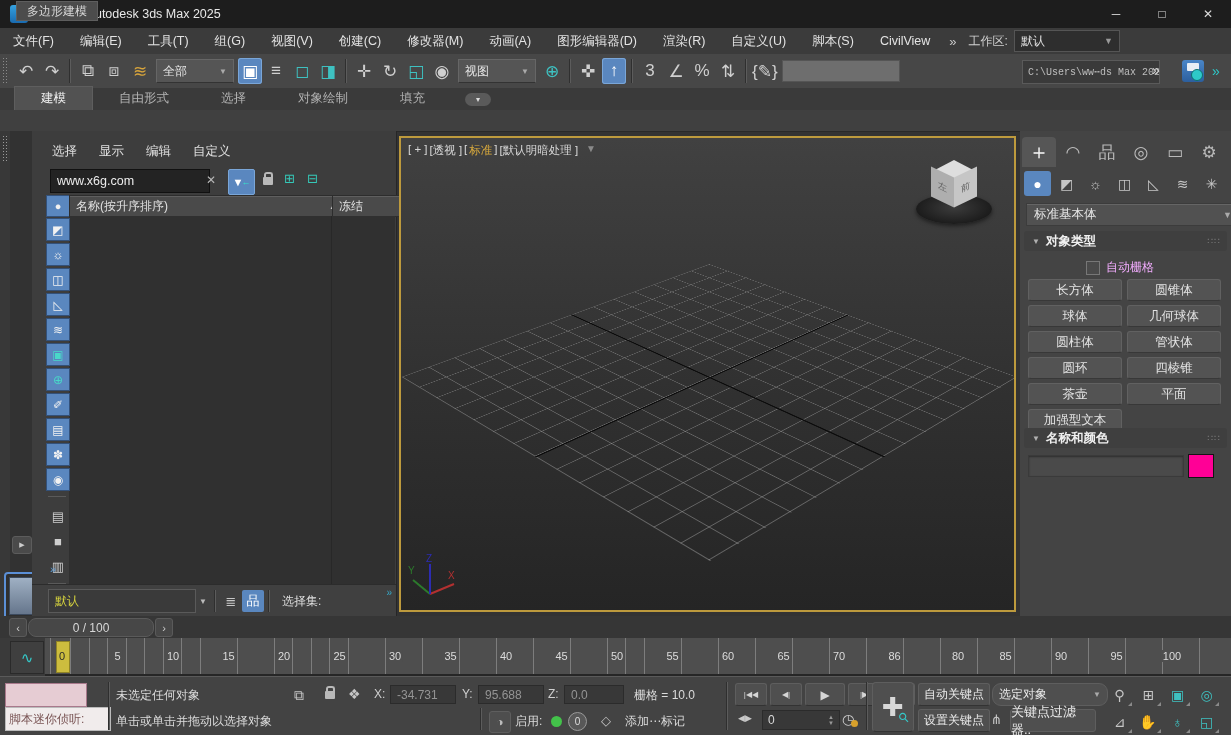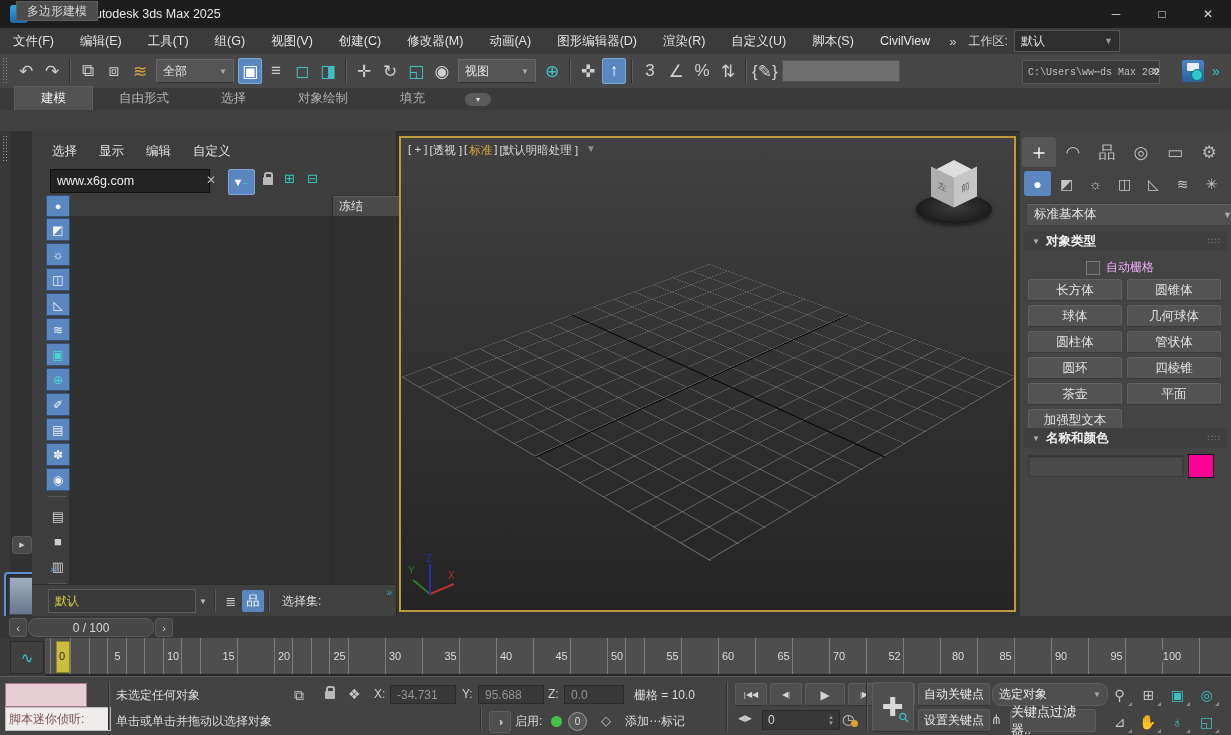--- a/index.html
+++ b/index.html
@@ -342,20 +342,24 @@
         <span>编辑</span>
         <span>自定义</span>
       </div>
     <input id="xp-search" value="www.x6g.com" style="">
     <span id="xp-clear" class="abs">✕</span>
     <span id="xp-filter" class="abs">▼</span>
     <span class="xp-lock"></span>
     <span class="xp-tree" style="left:252px"><b>⊞</b></span>
     <span class="xp-tree" style="left:275px"><b>⊟</b></span>
     <div id="xp-hdr-icon">●</div>
+    <div id="xp-hdr-name">
+      <span>名称(按升序排序)</span>
+      <span class="sort">▲</span>
+    </div>
     <div id="xp-hdr-frozen">冻结</div>
     <div id="xp-list"></div>
     <div id="xp-icons">
         <span class="xp-ic">◩</span>
         <span class="xp-ic">☼</span>
         <span class="xp-ic">◫</span>
         <span class="xp-ic">◺</span>
         <span class="xp-ic">≋</span>
         <span class="xp-ic" style="color: rgb(73, 216, 200);">▣</span>
         <span class="xp-ic" style="color: rgb(73, 216, 200);">⊕</span>
@@ -485,21 +489,21 @@
           <span class="tick-label" style="left: 294.5px;">25</span>
           <span class="tick-label" style="left: 350px;">30</span>
           <span class="tick-label" style="left: 405.5px;">35</span>
           <span class="tick-label" style="left: 461px;">40</span>
           <span class="tick-label" style="left: 516.5px;">45</span>
           <span class="tick-label" style="left: 572px;">50</span>
           <span class="tick-label" style="left: 627.5px;">55</span>
           <span class="tick-label" style="left: 683px;">60</span>
           <span class="tick-label" style="left: 738.5px;">65</span>
           <span class="tick-label" style="left: 794px;">70</span>
-          <span class="tick-label" style="left: 849.5px;">52</span>
+          <span class="tick-label" style="left: 849.5px;">86</span>
           <span class="tick-label" style="left: 905px; margin-left: 8px;">80</span>
           <span class="tick-label" style="left: 960.5px;">85</span>
           <span class="tick-label" style="left: 1016px;">90</span>
           <span class="tick-label" style="left: 1071.5px;">95</span>
           <span class="tick-label" style="left: 1127px;">100</span>
         </div>
     </div>
   </div>
 
   <div id="statusbar" class="abs">

